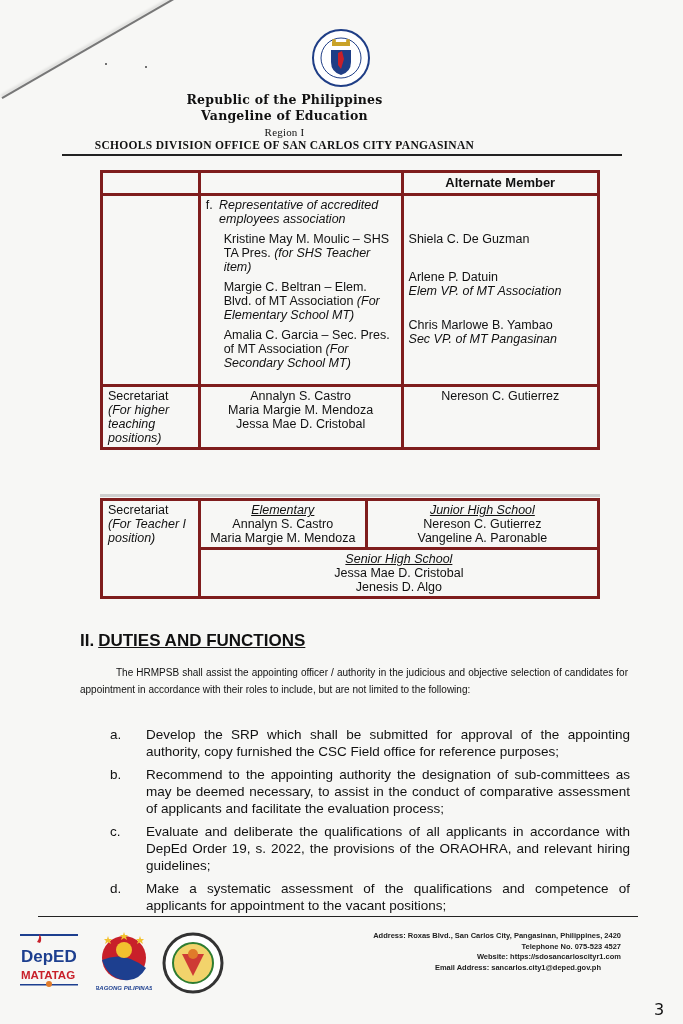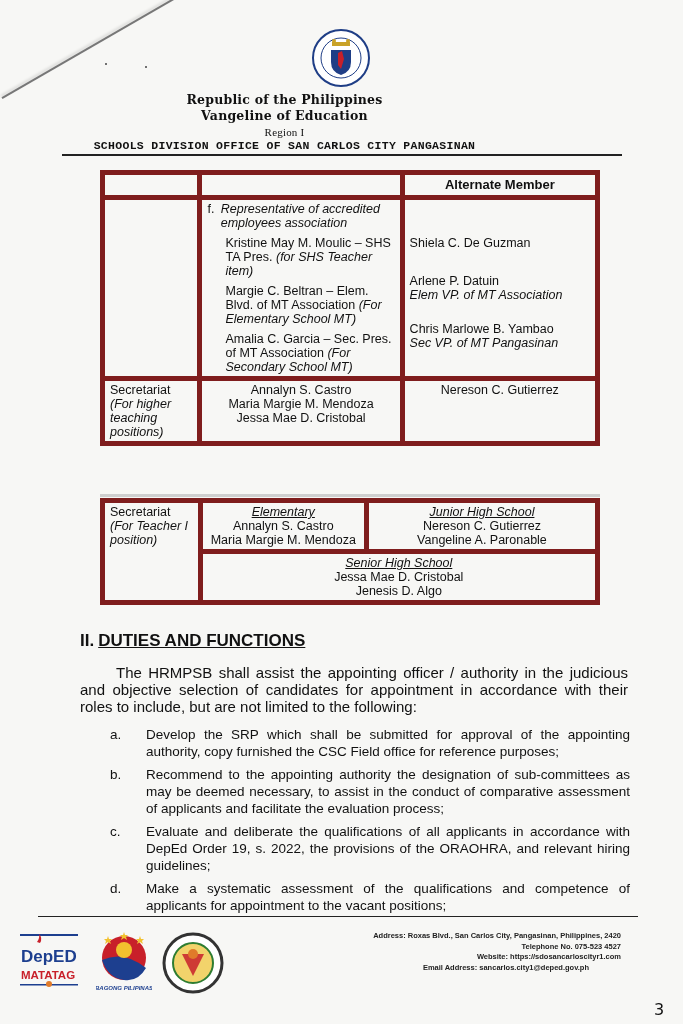--- a/index.html
+++ b/index.html
@@ -15,44 +15,44 @@
   }
   .speck { position:absolute; width:2px; height:2px; background:#444; border-radius:50%; }
   .seal { position:absolute; left:311px; top:28px; width:60px; height:60px; }
   .gothic {
     font-family:"DejaVu Serif", serif; font-weight:bold; font-size:12.5px; letter-spacing:0.2px;
     position:absolute; left:0; width:569px; text-align:center;
   }
   .h-rep { top:92px; }
   .h-dep { top:108px; }
   .h-reg { top:126px; font-family:"Liberation Serif", serif; font-weight:normal; font-size:11px; }
-  .h-sdo { top:139px; font-family:Liberation Mono, monospace; font-weight:bold; font-size:11.5px; letter-spacing:0.3px; }
+  .h-sdo { top:139px; font-family:Liberation Serif, serif; font-weight:bold; font-size:11.5px; letter-spacing:0.3px; }
   .h-rule { position:absolute; left:62px; top:154px; width:560px; height:2px; background:#222; }
 
   
   table { border-collapse:collapse; position:absolute; font-size:12.5px; line-height:14px; }
-  td, th { border:5px solid #7f1d1d; vertical-align:top; padding:2px 5px; }
+  td, th { border:3px solid #7f1d1d; vertical-align:top; padding:2px 5px; }
   .t1 { left:100px; top:170px; width:500px; }
   .t1 col.c1 { width:98px; } .t1 col.c2 { width:204px; } .t1 col.c3 { width:198px; }
   th.alt { font-weight:bold; text-align:center; font-size:13px; padding:3px 5px; }
   .it { font-style:italic; }
   .center { text-align:center; }
   .u { text-decoration:underline; }
   .entry { margin:0 0 6px 0; }
   .f-label { display:inline-block; width:22px; font-style:normal; }
   .t2 { left:100px; top:498px; width:500px; }
   .gapline { position:absolute; left:100px; top:494px; width:500px; height:3px; background:#cfcfcf; }
 
   
   .sec-title { position:absolute; left:80px; top:631px; font-weight:bold; font-size:17px; }
   .sec-title .num { margin-right:4px; }
   .sec-title .ttl { text-decoration:underline; }
   .intro {
     position:absolute; left:80px; top:664px; width:548px;
-    font-size:15px; line-height:17px; text-align:justify; text-indent:36px;
+    font-size:10px; line-height:17px; text-align:justify; text-indent:36px;
   }
   .list { position:absolute; left:110px; top:726px; width:520px; font-size:13.5px; line-height:17px; }
   .li { display:flex; margin-bottom:6px; }
   .li .lbl { width:36px; flex:none; }
   .li .txt { flex:1; text-align:justify; }
 
   
   .f-rule { position:absolute; left:38px; top:916px; width:600px; height:1px; background:#222; }
   .logos { position:absolute; left:20px; top:930px; height:70px; }
   .logo-deped { position:absolute; left:0; top:2px; width:62px; height:60px; }
@@ -103,21 +103,21 @@
         <span>Representative of accredited employees association</span>
       </div>
       <div class="entry" style="padding-left:18px;min-height:28px">
         <span>Kristine May M. Moulic – SHS TA Pres.</span>
         <span class="it">(for SHS Teacher item)</span>
       </div>
       <div class="entry" style="padding-left:18px">
         <span>Margie C. Beltran – Elem. Blvd. of MT Association</span>
         <span class="it">(For Elementary School MT)</span>
       </div>
-      <div class="entry" style="padding-left:18px;margin-bottom:0">
+      <div class="entry" style="padding-left:18px;margin-bottom:12px">
         <span>Amalia C. Garcia – Sec. Pres. of MT Association</span>
         <span class="it">(For Secondary School MT)</span>
       </div>
     </td>
     <td>
       <div style="height:34px"></div>
       <div style="height:38px">
         <div>Shiela C. De Guzman</div>
       </div>
       <div style="height:48px">
@@ -228,15 +228,15 @@
     <circle cx="31" cy="31" r="29" fill="#fff" stroke="#333" stroke-width="3"></circle>
     <circle cx="31" cy="31" r="20" fill="#f2d36b" stroke="#2e7d32" stroke-width="2"></circle>
     <path d="M20 22 l22 0 l-11 22z" fill="#c8202a" opacity="0.85"></path>
     <circle cx="31" cy="22" r="5" fill="#e07b2a"></circle>
   </svg>
 </div>
 <div class="addr">
   <div>Address: Roxas Blvd., San Carlos City, Pangasinan, Philippines, 2420</div>
   <div>Telephone No.  075-523 4527</div>
   <div>Website: https://sdosancarloscityr1.com</div>
-  <div style="margin-right:32px">Email Address: sancarlos.city1@deped.gov.ph</div>
+  <div style="margin-right:20px">Email Address: sancarlos.city1@deped.gov.ph</div>
 </div>
 <div class="pgnum">3</div>
 
 </body></html>

